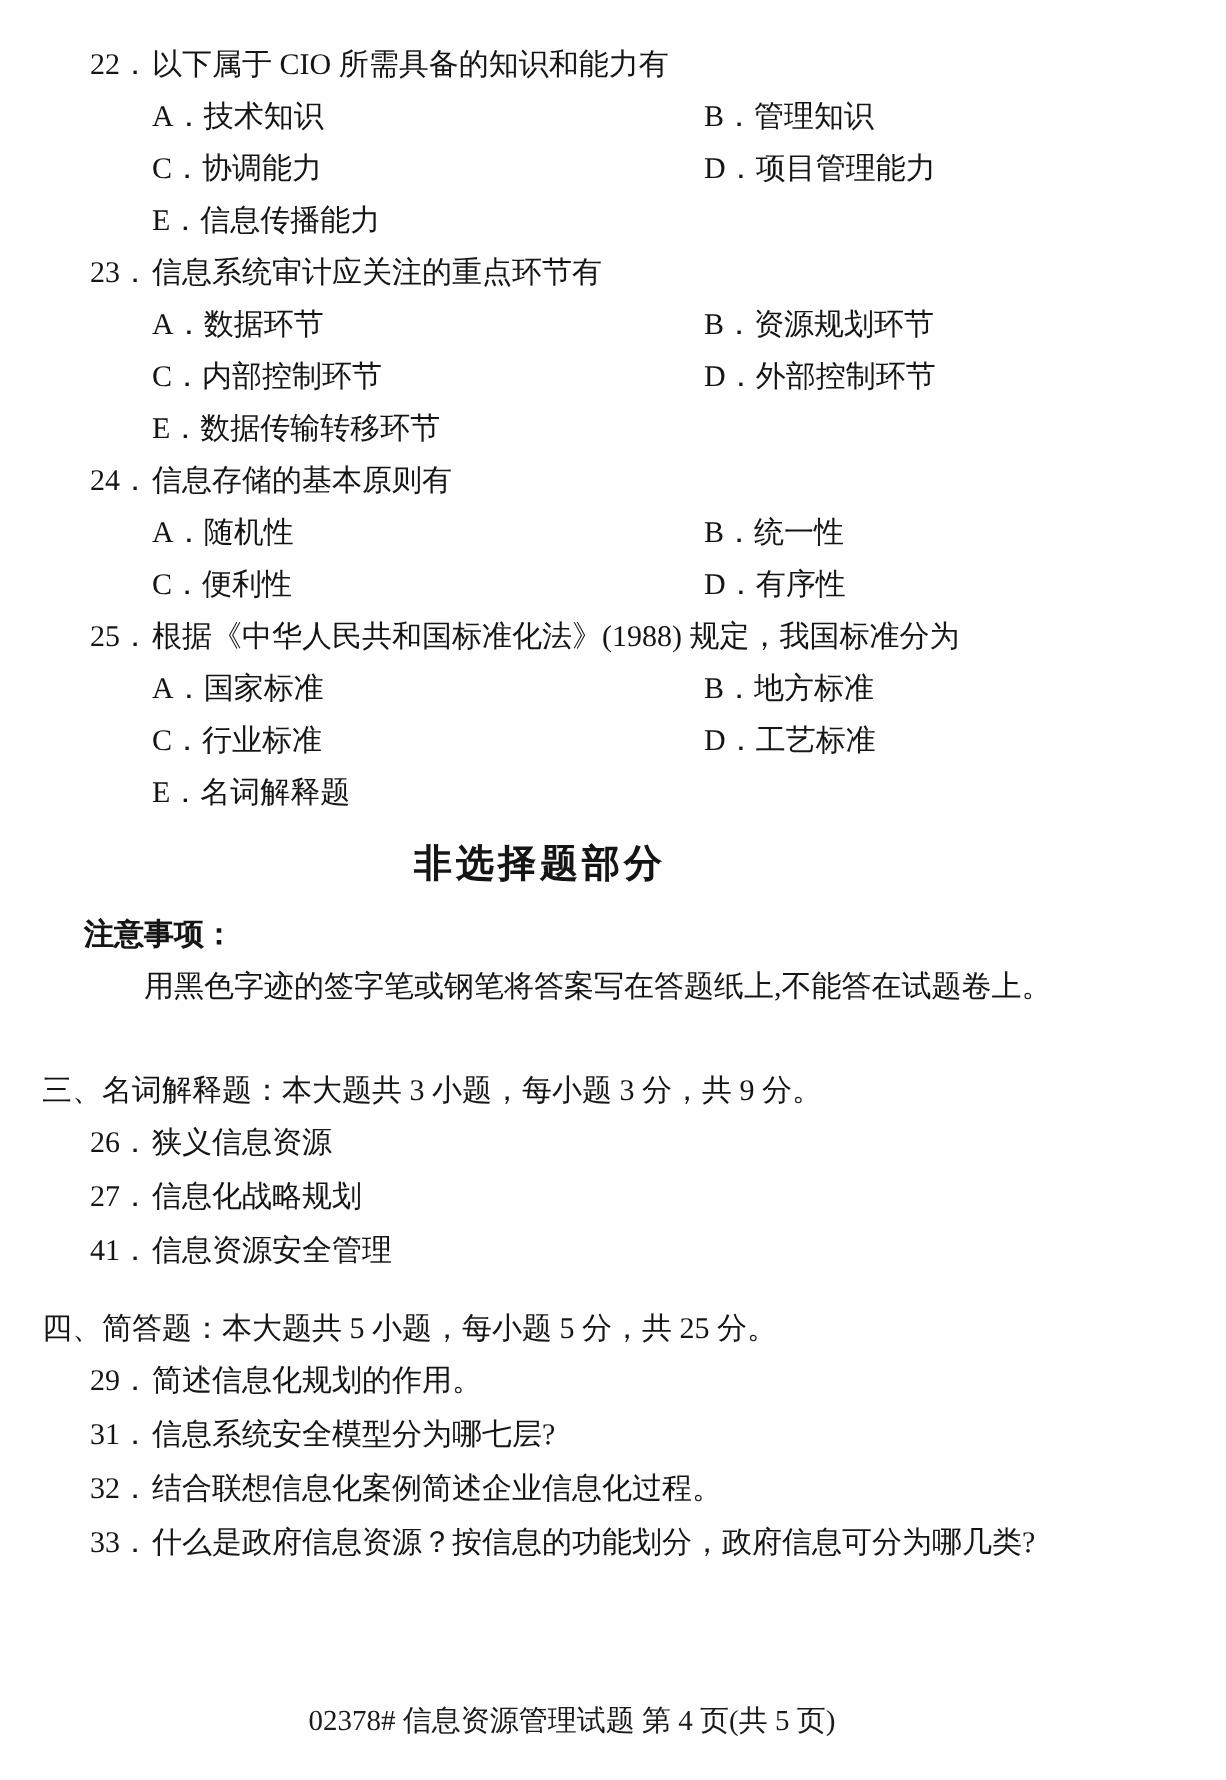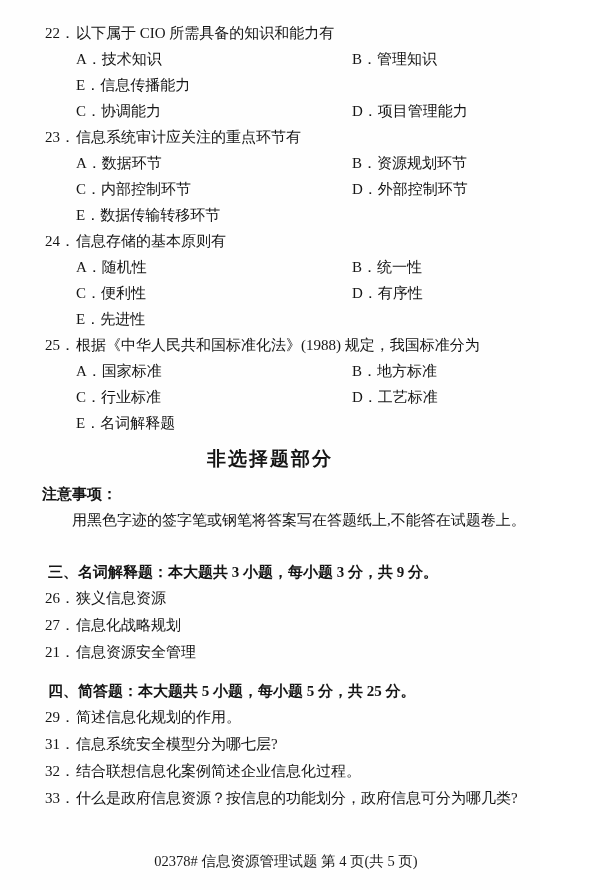--- a/index.html
+++ b/index.html
@@ -39,24 +39,23 @@
     margin-top:7px;
     padding-left:42px;
     font-family:"Liberation Sans","DejaVu Sans",sans-serif;
     font-weight:bold;
     line-height:26px;
   }
   .notice-body { padding-left:72px; line-height:26px; }
 
   .section-heading {
     padding-left:21px;
-    font-weight:bold;
+    font-weight:normal;
     line-height:26px;
     white-space:nowrap;
-    margin-left:27px;
   }
   .gap-large { margin-top:26px; }
   .gap-medium { margin-top:12px; }
 
   .item-line { padding-left:45px; line-height:27px; white-space:nowrap; }
   .item-num { display:inline-block; min-width:31px; }
 
   .footer {
     position:absolute;
     left:16px; bottom:18px;
@@ -74,24 +73,24 @@
   <div class="content">
 
     <div>
       <div class="q-line">
         <span class="q-num">22．</span><span>以下属于 CIO 所需具备的知识和能力有</span>
       </div>
       <div class="opt-row">
         <span class="opt col1"><span>A．</span><span>技术知识</span></span><span class="opt"><span>B．</span><span>管理知识</span></span>
       </div>
       <div class="opt-row">
-        <span class="opt col1"><span>E．</span><span>信息传播能力</span></span>
+        <span class="opt col1"><span>C．</span><span>协调能力</span></span><span class="opt"><span>D．</span><span>项目管理能力</span></span>
       </div>
       <div class="opt-row">
-        <span class="opt col1"><span>C．</span><span>协调能力</span></span><span class="opt"><span>D．</span><span>项目管理能力</span></span>
+        <span class="opt col1"><span>E．</span><span>信息传播能力</span></span>
       </div>
     </div>
 
     <div>
       <div class="q-line">
         <span class="q-num">23．</span><span>信息系统审计应关注的重点环节有</span>
       </div>
       <div class="opt-row">
         <span class="opt col1"><span>A．</span><span>数据环节</span></span><span class="opt"><span>B．</span><span>资源规划环节</span></span>
       </div>
@@ -105,23 +104,20 @@
 
     <div>
       <div class="q-line">
         <span class="q-num">24．</span><span>信息存储的基本原则有</span>
       </div>
       <div class="opt-row">
         <span class="opt col1"><span>A．</span><span>随机性</span></span><span class="opt"><span>B．</span><span>统一性</span></span>
       </div>
       <div class="opt-row">
         <span class="opt col1"><span>C．</span><span>便利性</span></span><span class="opt"><span>D．</span><span>有序性</span></span>
-      </div>
-      <div class="opt-row">
-        <span class="opt col1"><span>E．</span><span>先进性</span></span>
       </div>
     </div>
 
     <div>
       <div class="q-line">
         <span class="q-num">25．</span><span>根据《中华人民共和国标准化法》(1988) 规定，我国标准分为</span>
       </div>
       <div class="opt-row">
         <span class="opt col1"><span>A．</span><span>国家标准</span></span><span class="opt"><span>B．</span><span>地方标准</span></span>
       </div>
@@ -140,21 +136,21 @@
 
     <div>
       <div class="section-heading gap-large">三、名词解释题：本大题共 3 小题，每小题 3 分，共 9 分。</div>
       <div class="item-line">
         <span class="item-num">26．</span><span>狭义信息资源</span>
       </div>
       <div class="item-line">
         <span class="item-num">27．</span><span>信息化战略规划</span>
       </div>
       <div class="item-line">
-        <span class="item-num">21．</span><span>信息资源安全管理</span>
+        <span class="item-num">41．</span><span>信息资源安全管理</span>
       </div>
     </div>
 
     <div>
       <div class="section-heading gap-medium">四、简答题：本大题共 5 小题，每小题 5 分，共 25 分。</div>
       <div class="item-line">
         <span class="item-num">29．</span><span>简述信息化规划的作用。</span>
       </div>
       <div class="item-line">
         <span class="item-num">31．</span><span>信息系统安全模型分为哪七层?</span>

